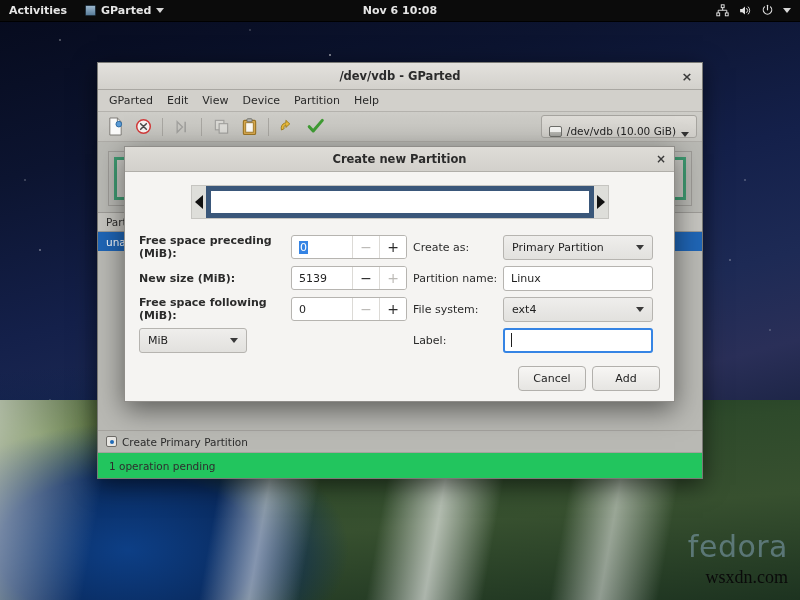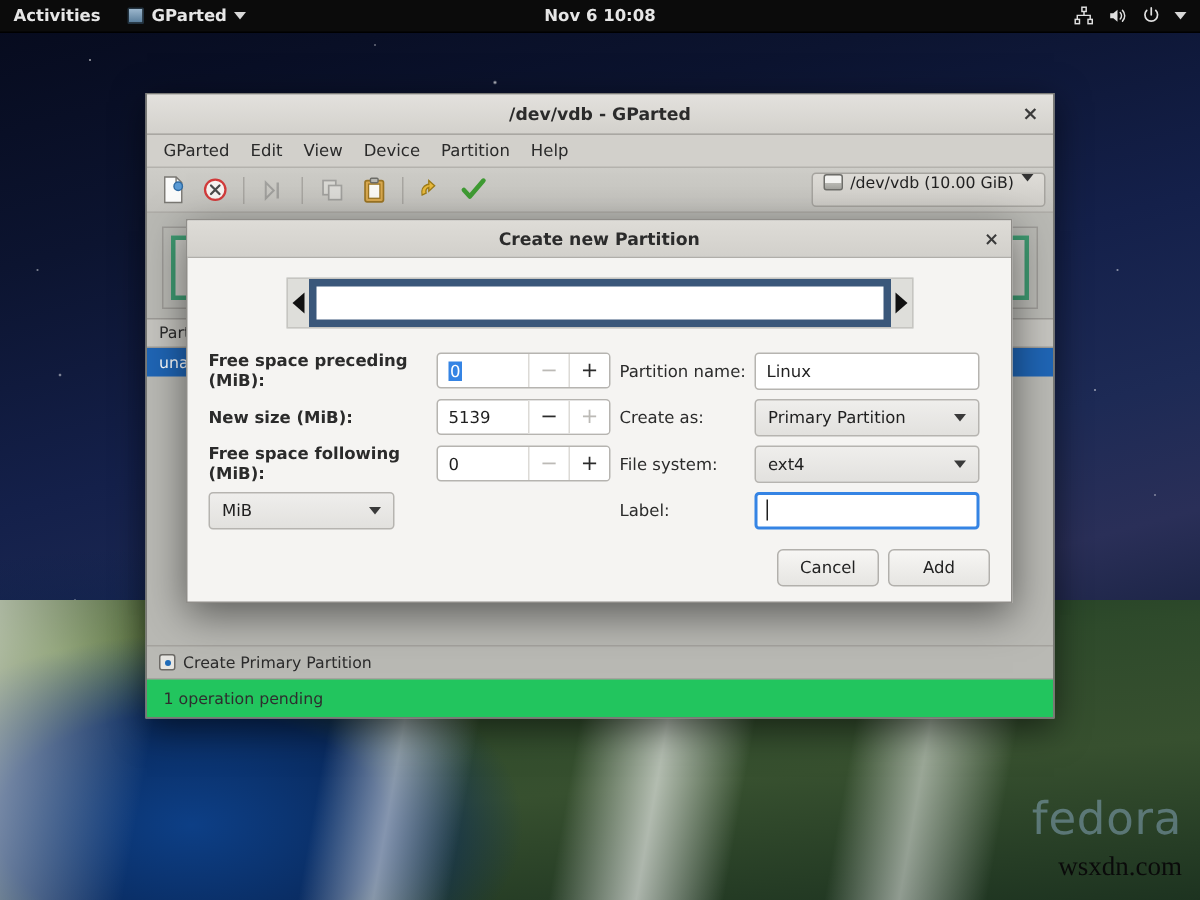--- a/index.html
+++ b/index.html
@@ -148,21 +148,21 @@
     position: relative;
   }
   .tb-btn {
     width: 26px; height: 24px;
     display: flex; align-items: center; justify-content: center;
   }
   .tb-sep { width: 1px; height: 18px; background: #a8a6a1; margin: 0 4px; }
   #gp-device-combo {
     position: absolute; right: 5px; top: 3px;
     height: 23px;
-    display: flex; align-items: flex-start; gap: 5px;
+    display: flex; align-items: flex-end; gap: 5px;
     padding: 0 7px;
     background: linear-gradient(#dedcd7, #cfcdc8);
     border: 1px solid #a6a49f; border-radius: 3px;
     font-size: 10.5px; color: #232323;
   }
   .disk-icon {
     width: 13px; height: 11px;
     background: linear-gradient(#f3f3f1 0%, #f3f3f1 55%, #b9b9b4 56%, #a4a49f 100%);
     border: 1px solid #6e6e6a; border-radius: 2px;
   }
@@ -356,21 +356,21 @@
     font-size: 11px; color: #1f1f1f;
     position: relative;
   }
   .combo .cval { flex: 1; }
   .combo .carr {
     width: 0; height: 0;
     border-left: 4.5px solid transparent;
     border-right: 4.5px solid transparent;
     border-top: 5.5px solid #3a3a3a;
   }
-  .combo.w116 { width: 124px; }
+  .combo.w116 { width: 108px; }
   .combo.w150 { width: 150px; }
 
   
   .entry {
     height: 25px; width: 150px;
     background: #ffffff;
     border: 1px solid #b6b4b0;
     border-radius: 3px;
     display: flex; align-items: center;
     padding: 0 7px;
@@ -592,33 +592,33 @@
             <span class="combo w116">
               <span class="cval">MiB</span>
               <span class="carr"></span>
             </span>
           </div>
         </div>
 
         <div class="col-right">
 
           <div class="frow">
-            <span class="flabel">Partition name:</span>
-            <span class="entry" placeholder="">Linux</span>
-          </div>
-
-          <div class="frow">
             <span class="flabel">Create as:</span>
             <span class="combo w150">
               <span class="cval">Primary Partition</span>
               <span class="carr"></span>
             </span>
           </div>
 
           <div class="frow">
+            <span class="flabel">Partition name:</span>
+            <span class="entry" placeholder="">Linux</span>
+          </div>
+
+          <div class="frow">
             <span class="flabel">File system:</span>
             <span class="combo w150">
               <span class="cval">ext4</span>
               <span class="carr"></span>
             </span>
           </div>
 
           <div class="frow">
             <span class="flabel">Label:</span>
             <span class="entry focused" placeholder="">

